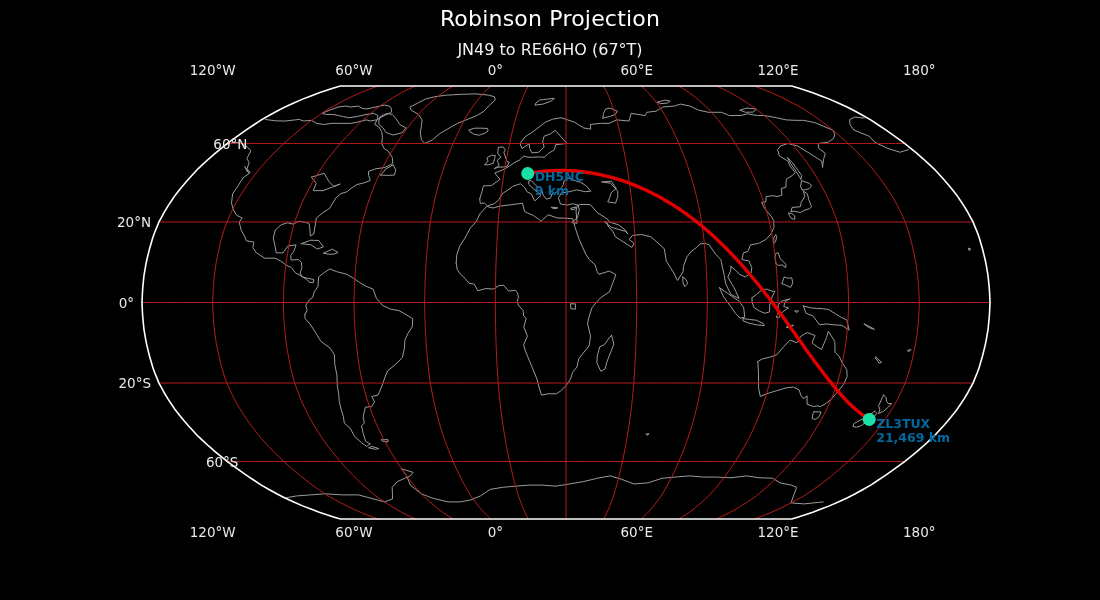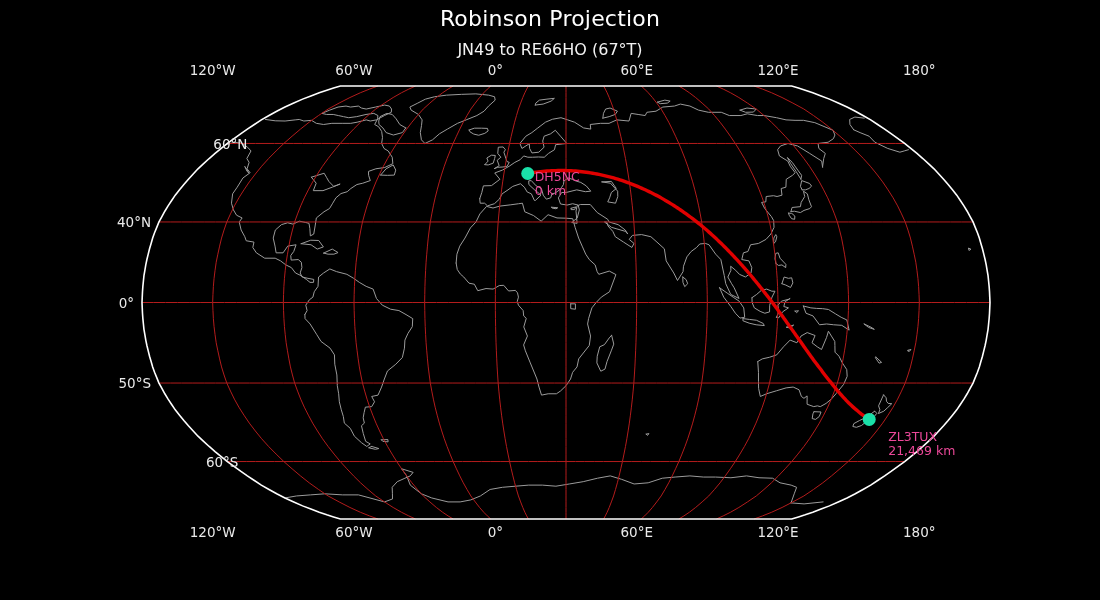--- a/index.html
+++ b/index.html
@@ -53,23 +53,24 @@
     position: absolute;
     font-size: 13.5px;
     color: #e9e9e9;
     white-space: nowrap;
     transform: translate(-100%, -50%);
   }
   .marker-label {
     position: absolute;
     font-size: 12.5px;
     line-height: 14px;
-    color: #ec4899;
+    color: #0369a1;
     white-space: nowrap;
     pointer-events: none;
+    font-weight: bold;
   }
   svg.mapsvg {
     position: absolute;
     left: 0;
     top: 0;
     width: 1100px;
     height: 600px;
   }
   .graticule {
     fill: none;
@@ -189,38 +190,38 @@
       </g>
     <g id="pt-layer">
         <circle cx="527.73" cy="173.50" r="6.5" fill="#1ae0a8" class="endpoint"></circle>
         <circle cx="869.21" cy="419.40" r="6.5" fill="#1ae0a8" class="endpoint"></circle>
       </g>
   </svg>
 
   <div id="labels">
       <div class="marker-label" style="left: 534.735px; top: 169.505px;">
         <div>DH5NC</div>
-        <div>0 km</div>
+        <div>9 km</div>
       </div>
-      <div class="marker-label" style="left: 876.212px; top: 430px; margin-left: 12px;">
+      <div class="marker-label" style="left: 876.212px; top: 417px;">
         <div>ZL3TUX</div>
         <div>21,469 km</div>
       </div>
       <div class="axis-label" style="left: 354px; top: 62px;">60°W</div>
       <div class="axis-label" style="left: 354px; top: 524px;">60°W</div>
       <div class="axis-label" style="left: 495.3px; top: 62px;">0°</div>
       <div class="axis-label" style="left: 495.3px; top: 524px;">0°</div>
       <div class="axis-label" style="left: 636.7px; top: 62px;">60°E</div>
       <div class="axis-label" style="left: 636.7px; top: 524px;">60°E</div>
       <div class="axis-label" style="left: 778px; top: 62px;">120°E</div>
       <div class="axis-label" style="left: 778px; top: 524px;">120°E</div>
       <div class="axis-label" style="left: 919.3px; top: 62px;">180°</div>
       <div class="axis-label" style="left: 919.3px; top: 524px;">180°</div>
       <div class="axis-label" style="left: 212.7px; top: 62px;">120°W</div>
       <div class="axis-label" style="left: 212.7px; top: 524px;">120°W</div>
       <div class="lat-label" style="left: 219.4px; top: 143.5px; margin-left: 28px;">60°N</div>
-      <div class="lat-label" style="left: 151px; top: 222px;">40°N</div>
+      <div class="lat-label" style="left: 151px; top: 222px;">20°N</div>
       <div class="lat-label" style="left: 134px; top: 302.5px;">0°</div>
-      <div class="lat-label" style="left: 151px; top: 383px;">50°S</div>
+      <div class="lat-label" style="left: 151px; top: 383px;">20°S</div>
       <div class="lat-label" style="left: 219.4px; top: 461.5px; margin-left: 19px;">60°S</div>
     </div>
 
 </div>
 
 </body></html>

